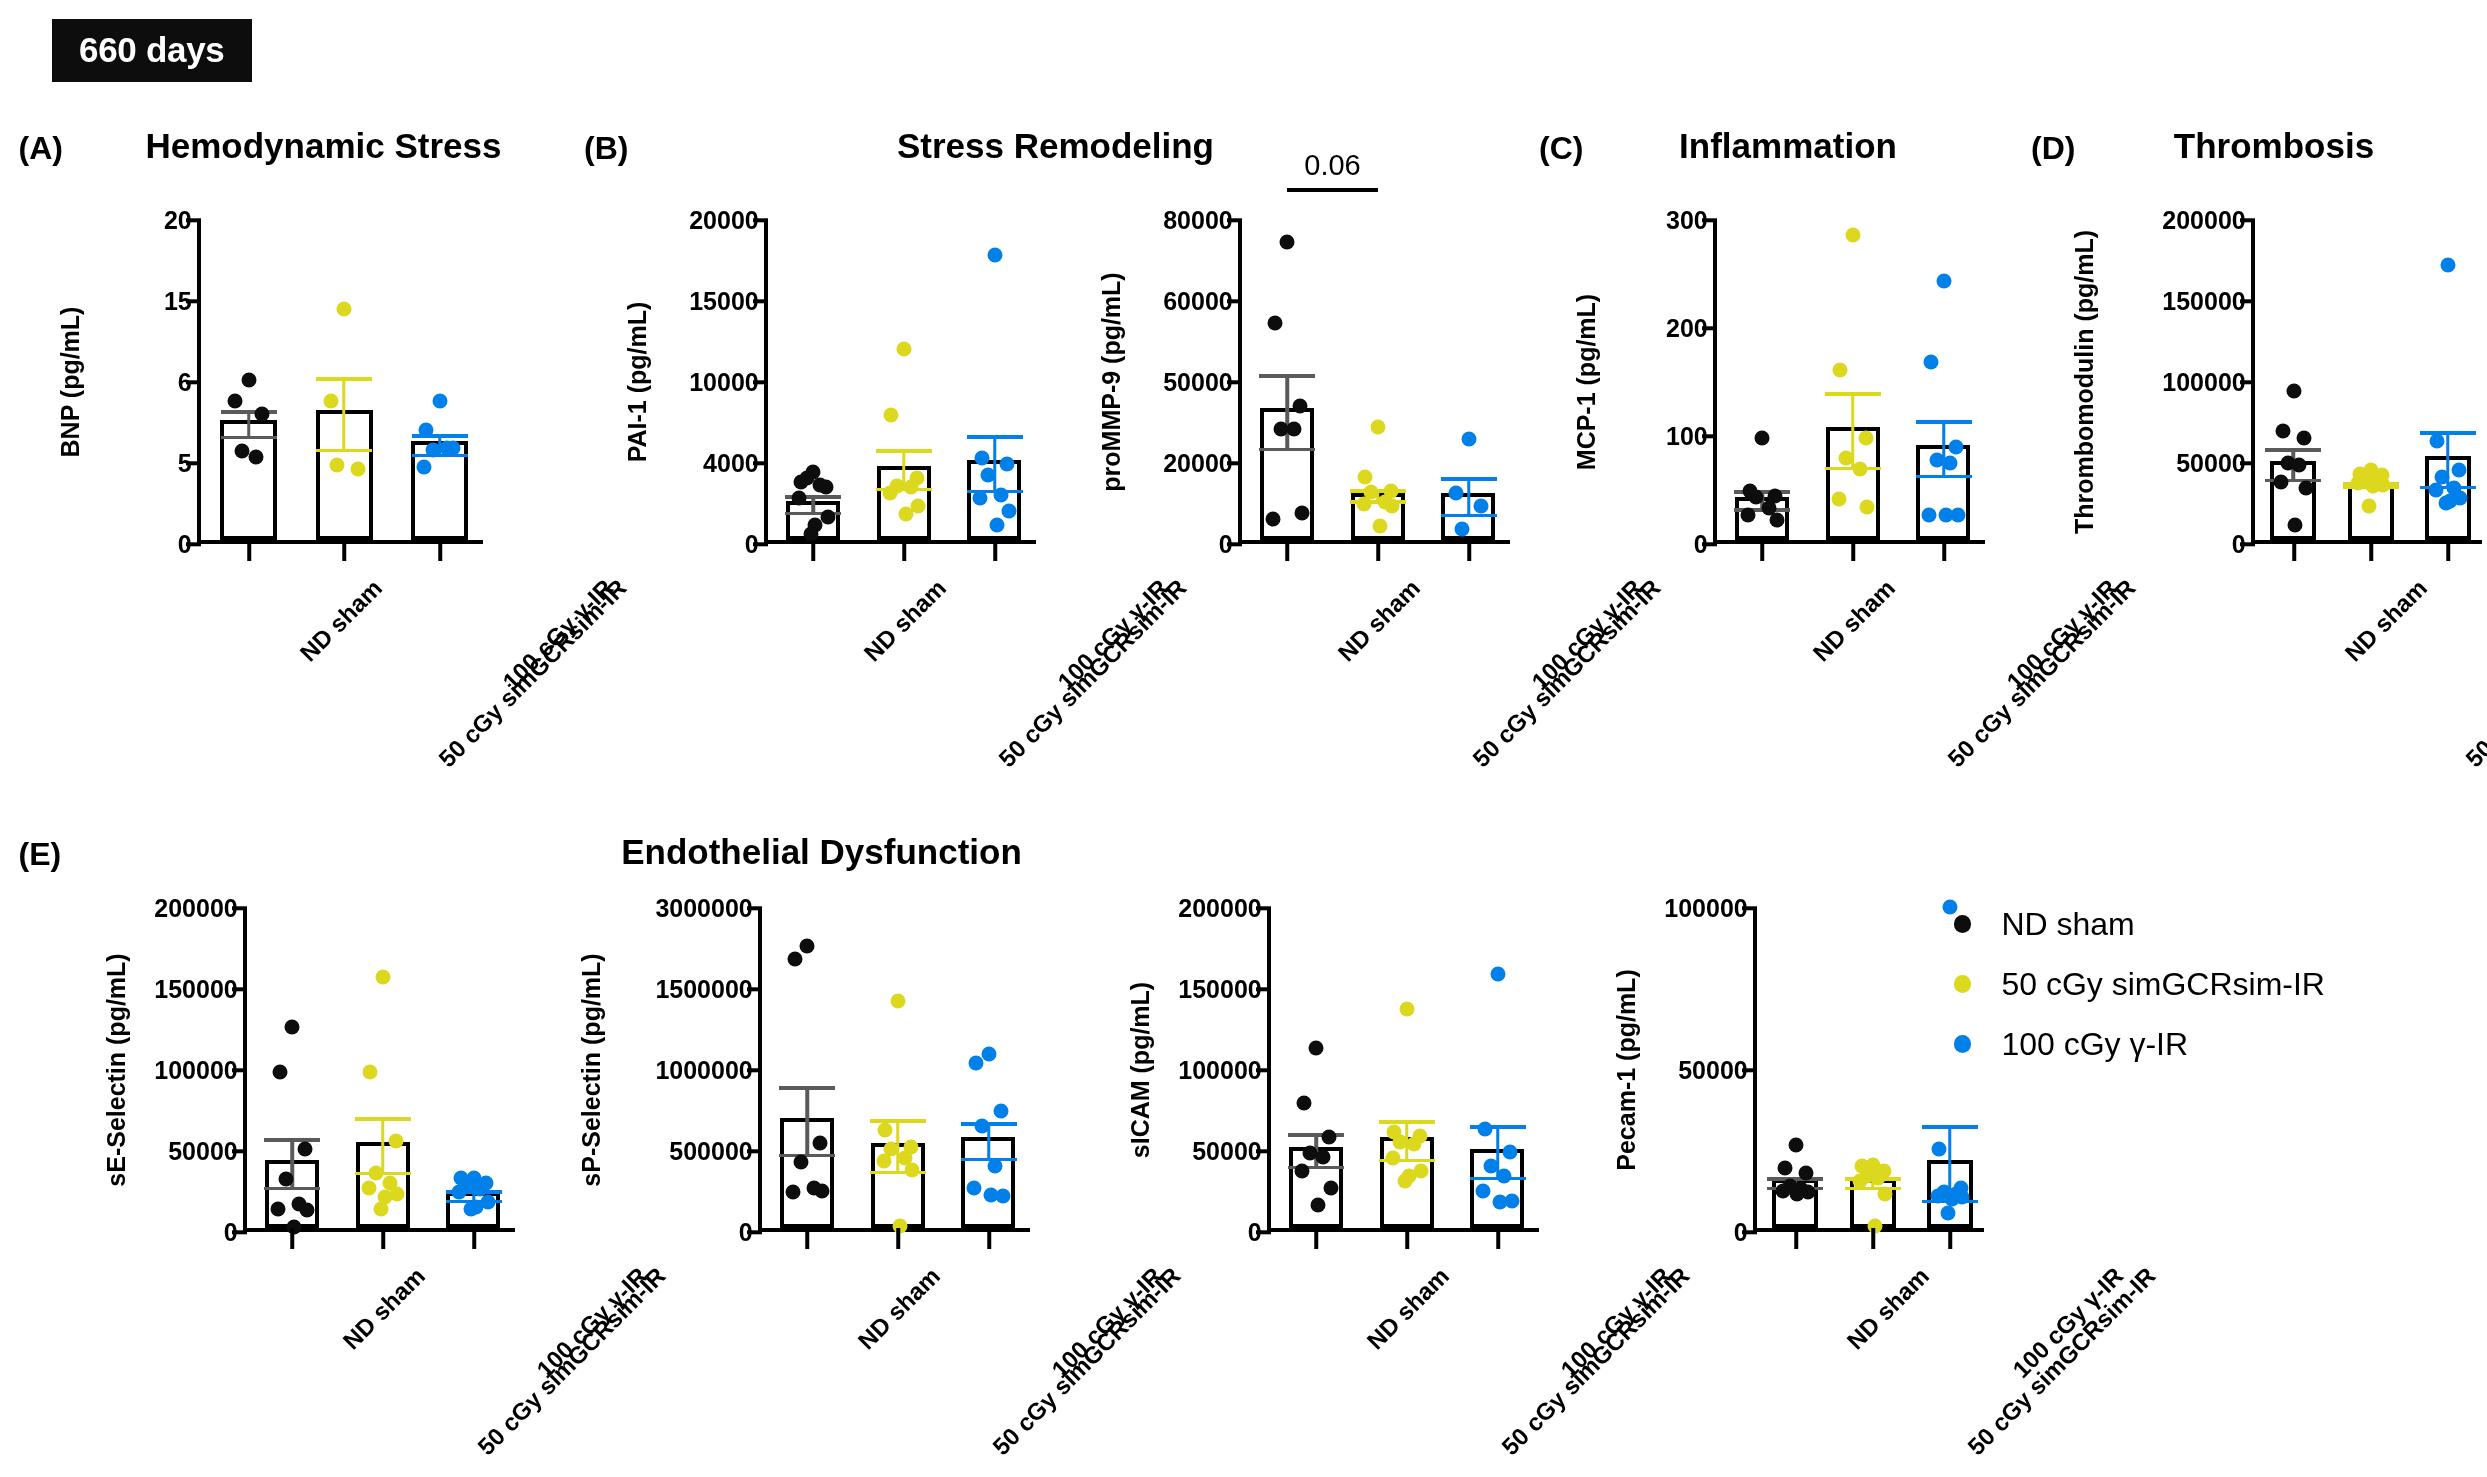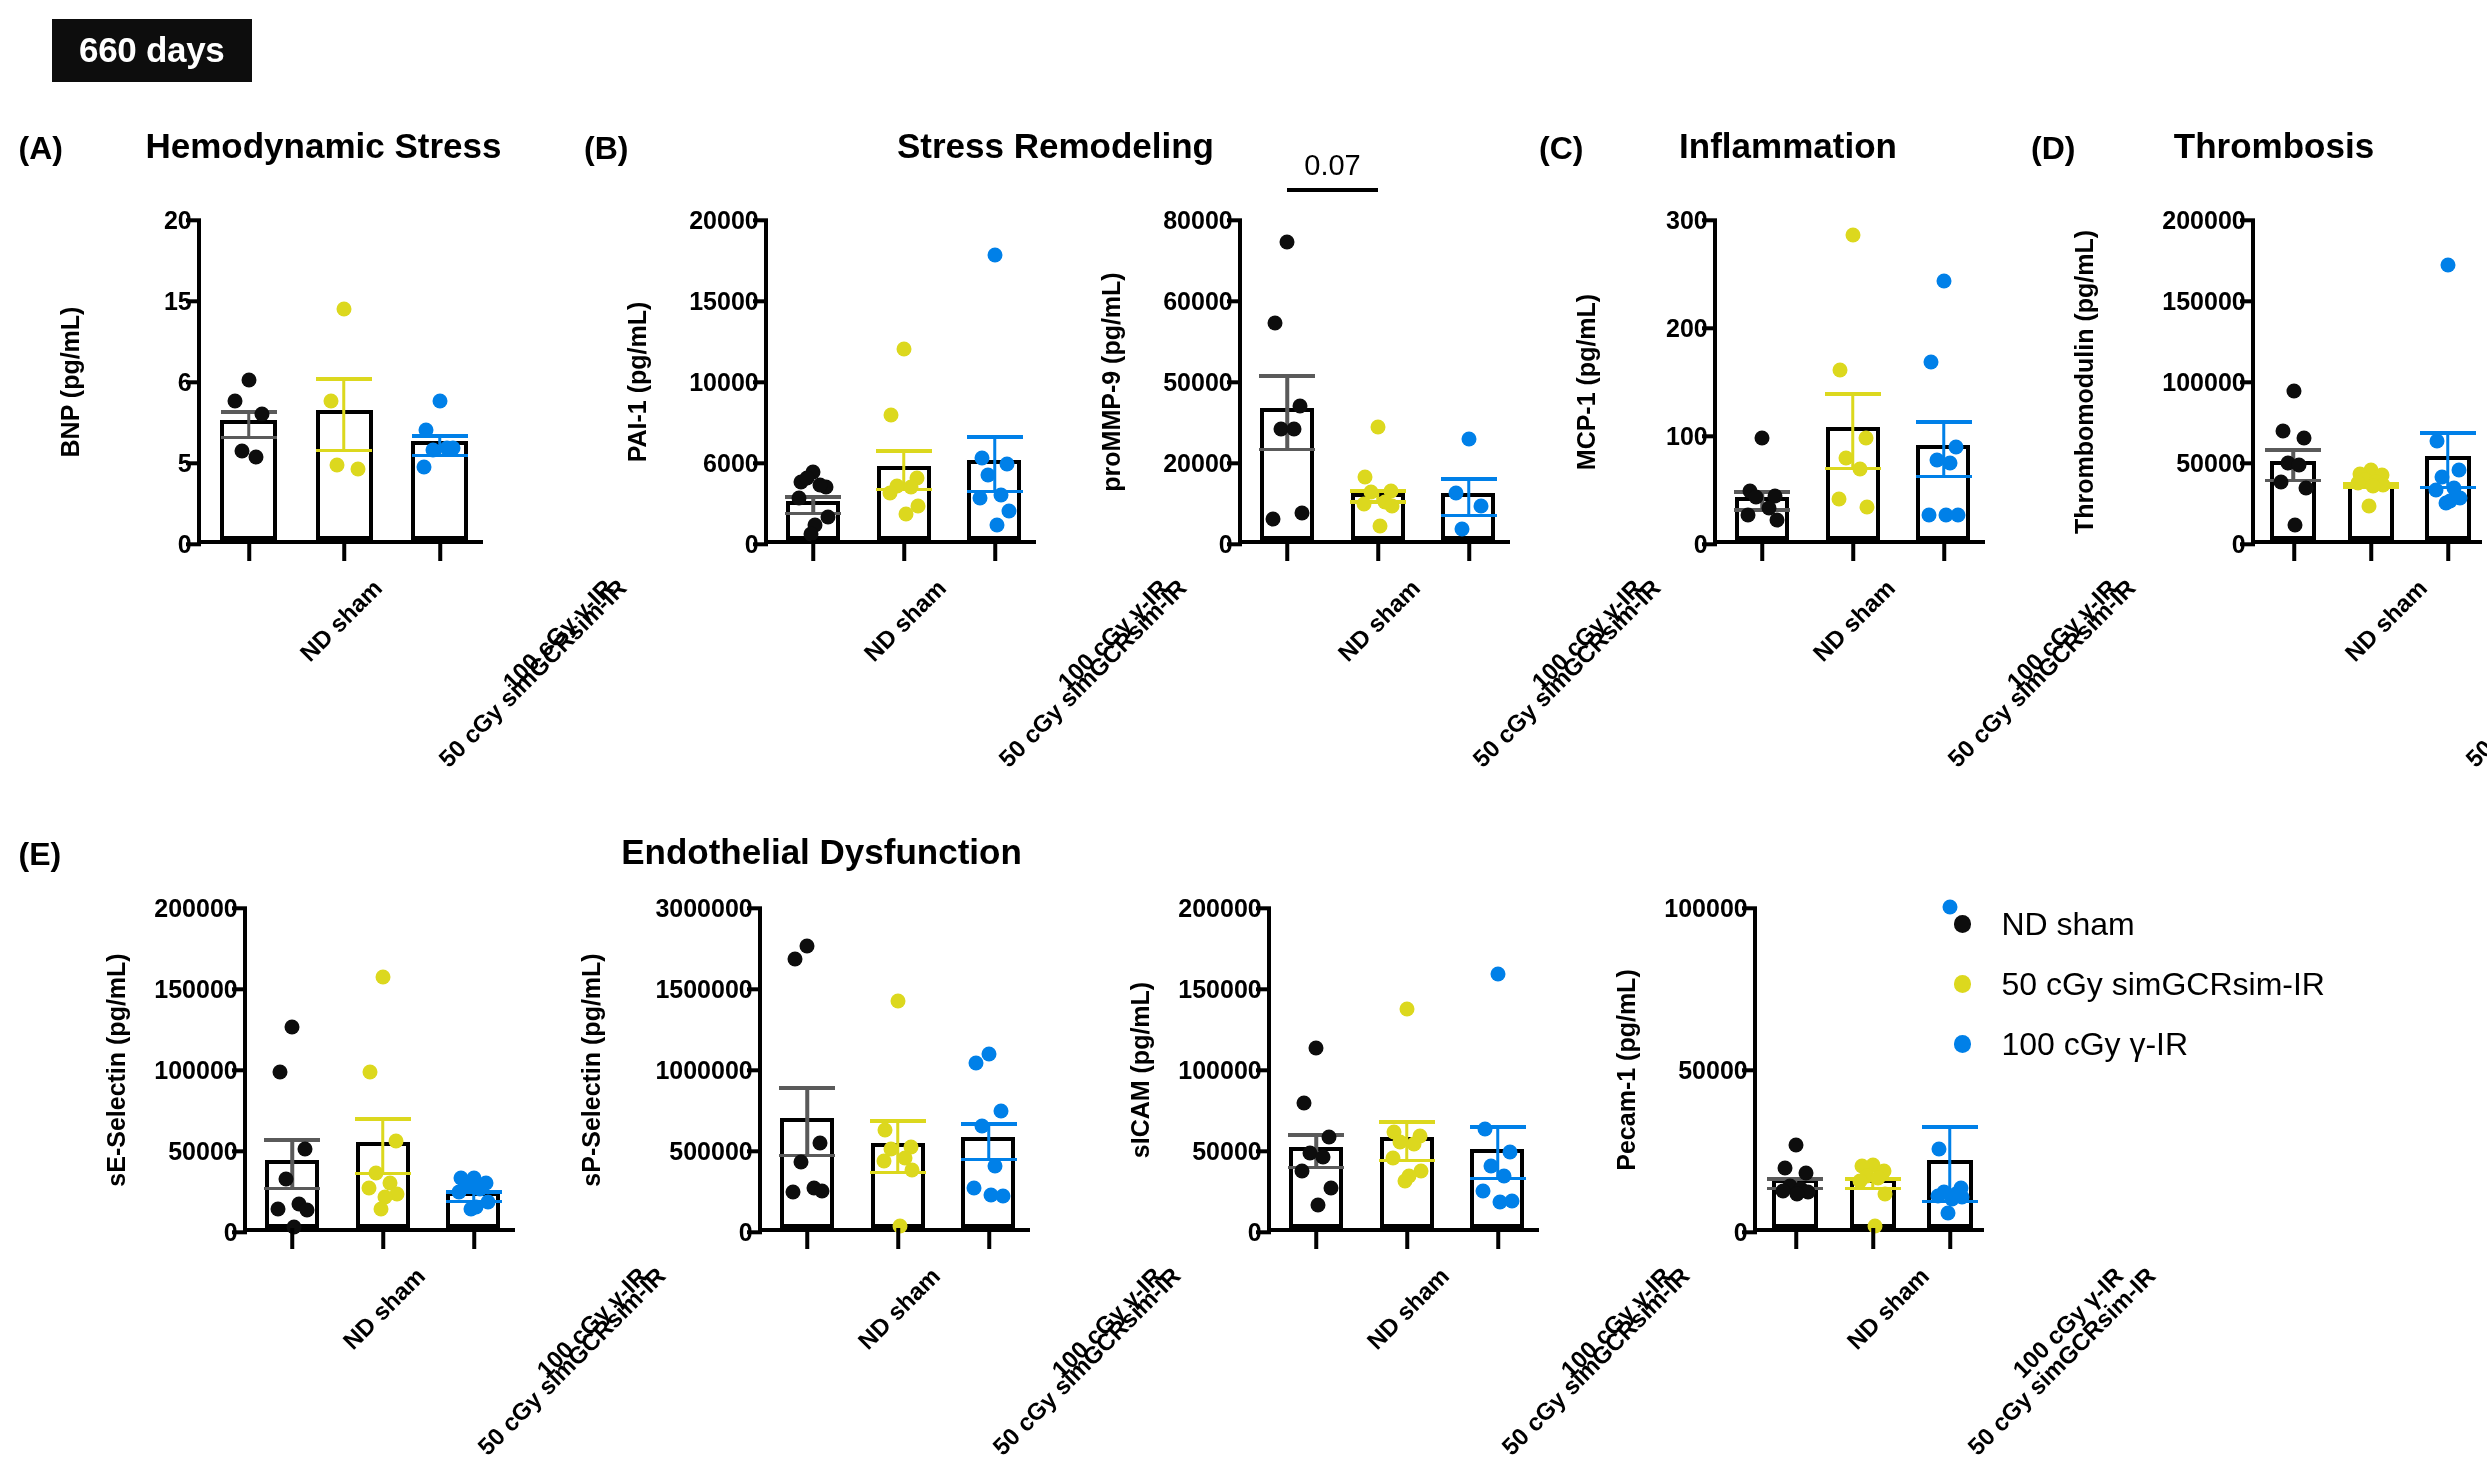--- a/index.html
+++ b/index.html
@@ -151,21 +151,21 @@
       <div class="dot" style="background: rgb(0, 128, 232); left: 223px; bottom: 73px;"></div>
       <div class="xtickmark" style="left: 239px;"></div>
       <div class="xlabel" style="left: 254px; top: 354px;">100 cGy γ-IR</div>
     </div>
   </div>
 <div class="chart" id="ch-pai1" style="left:764px; top:220px;">
     <div class="plot" style="width: 272px; height: 324px;">
       <div class="ylabel" style="transform: rotate(-90deg) translate(-324px, -145px); width: 324px; text-align: center;">PAI-1 (pg/mL)</div>
       <div class="ytick" style="top: 324px;">0</div>
       <div class="ytick-mark" style="top: 324px;"></div>
-      <div class="ytick" style="top: 243px;">6000</div>
+      <div class="ytick" style="top: 243px;">4000</div>
       <div class="ytick-mark" style="top: 243px;"></div>
       <div class="ytick" style="top: 162px;">10000</div>
       <div class="ytick-mark" style="top: 162px;"></div>
       <div class="ytick" style="top: 81px;">15000</div>
       <div class="ytick-mark" style="top: 81px;"></div>
       <div class="ytick" style="top: 0px;">20000</div>
       <div class="ytick-mark" style="top: 0px;"></div>
       <div class="bar" style="left: 18px; width: 54px; height: 39px;"></div>
       <div class="errbar" style="left: 10.6px; width: 69px; top: 275px; height: 20px;">
         <div class="stem" style="top: 0px; bottom: 0px; background: rgb(90, 90, 90);"></div>
@@ -268,21 +268,21 @@
         <div class="cap" style="bottom: 0px; background: rgb(0, 128, 232);"></div>
       </div>
       <div class="dot" style="background: rgb(0, 128, 232); left: 227px; bottom: 101px;"></div>
       <div class="dot" style="background: rgb(0, 128, 232); left: 214px; bottom: 47px;"></div>
       <div class="dot" style="background: rgb(0, 128, 232); left: 239px; bottom: 34px;"></div>
       <div class="dot" style="background: rgb(0, 128, 232); left: 220px; bottom: 11px;"></div>
       <div class="xtickmark" style="left: 227px;"></div>
       <div class="xlabel" style="left: 242px; top: 354px;">100 cGy γ-IR</div>
       <div class="sigbar" style="left: 45px; width: 91px; top: -32px; height: 0px;">
         <div class="line"></div>
-        <div class="txt">0.07</div>
+        <div class="txt">0.06</div>
       </div>
     </div>
   </div>
 <div class="chart" id="ch-mcp1" style="left:1713px; top:220px;">
     <div class="plot" style="width: 272px; height: 324px;">
       <div class="ylabel" style="transform: rotate(-90deg) translate(-324px, -145px); width: 324px; text-align: center;">MCP-1 (pg/mL)</div>
       <div class="ytick" style="top: 324px;">0</div>
       <div class="ytick-mark" style="top: 324px;"></div>
       <div class="ytick" style="top: 216px;">100</div>
       <div class="ytick-mark" style="top: 216px;"></div>

